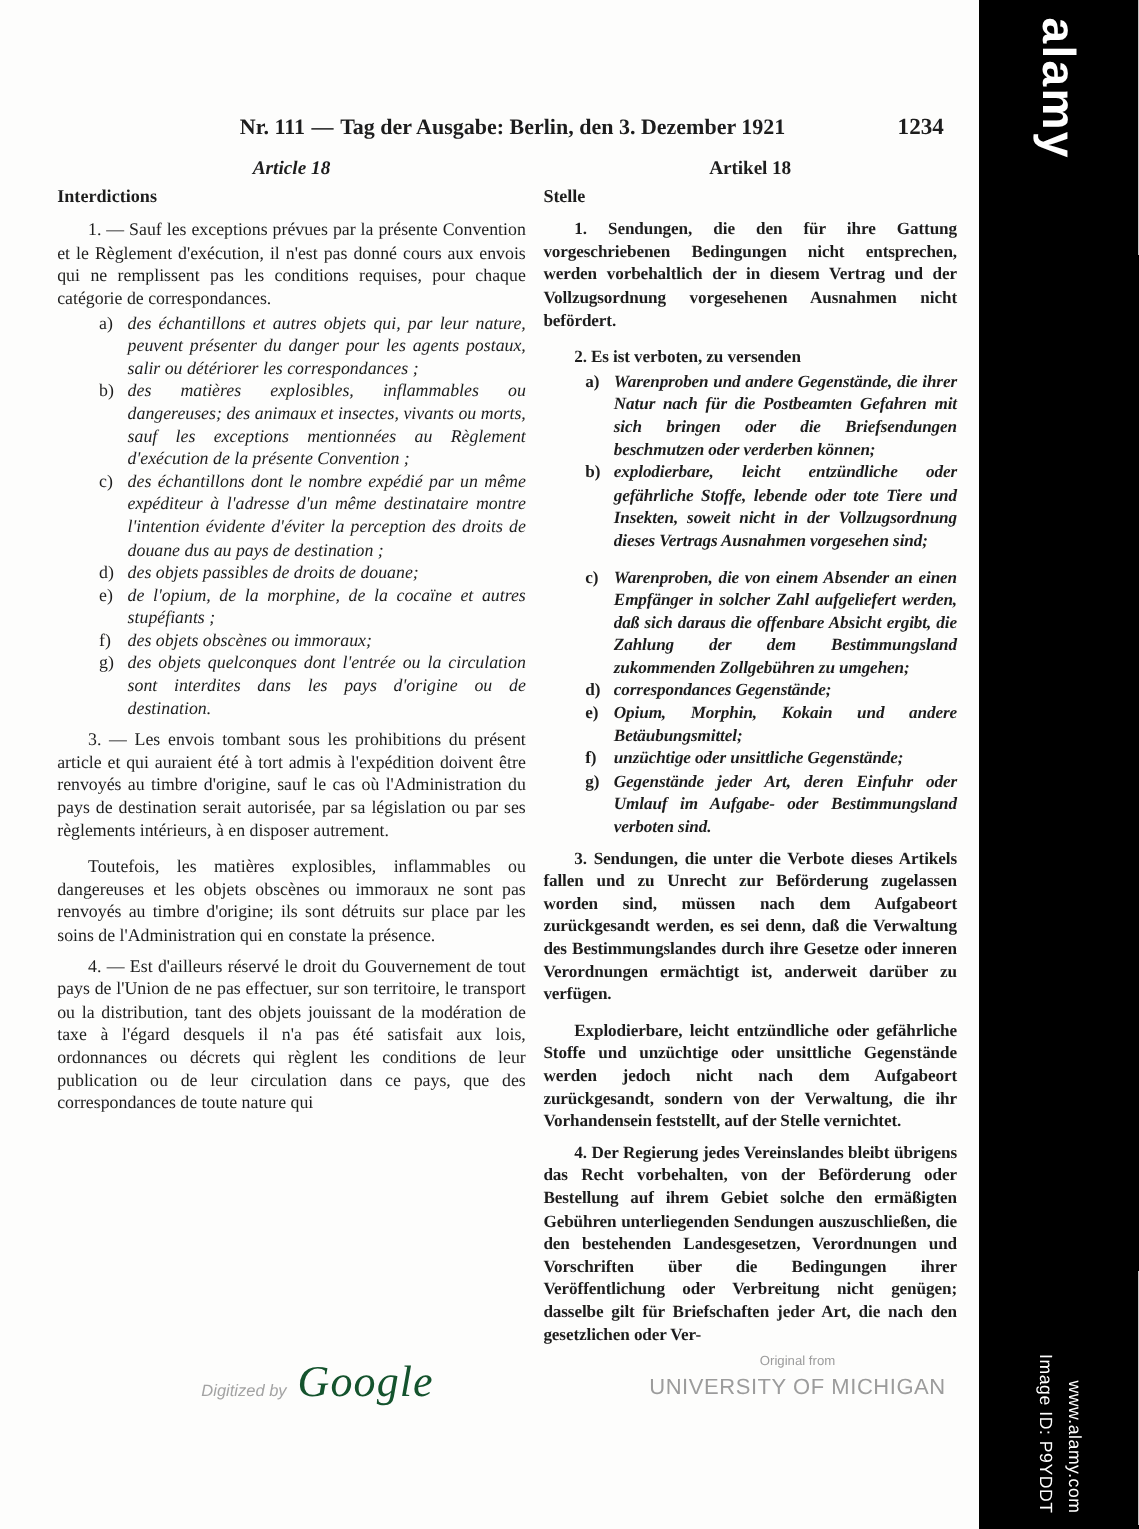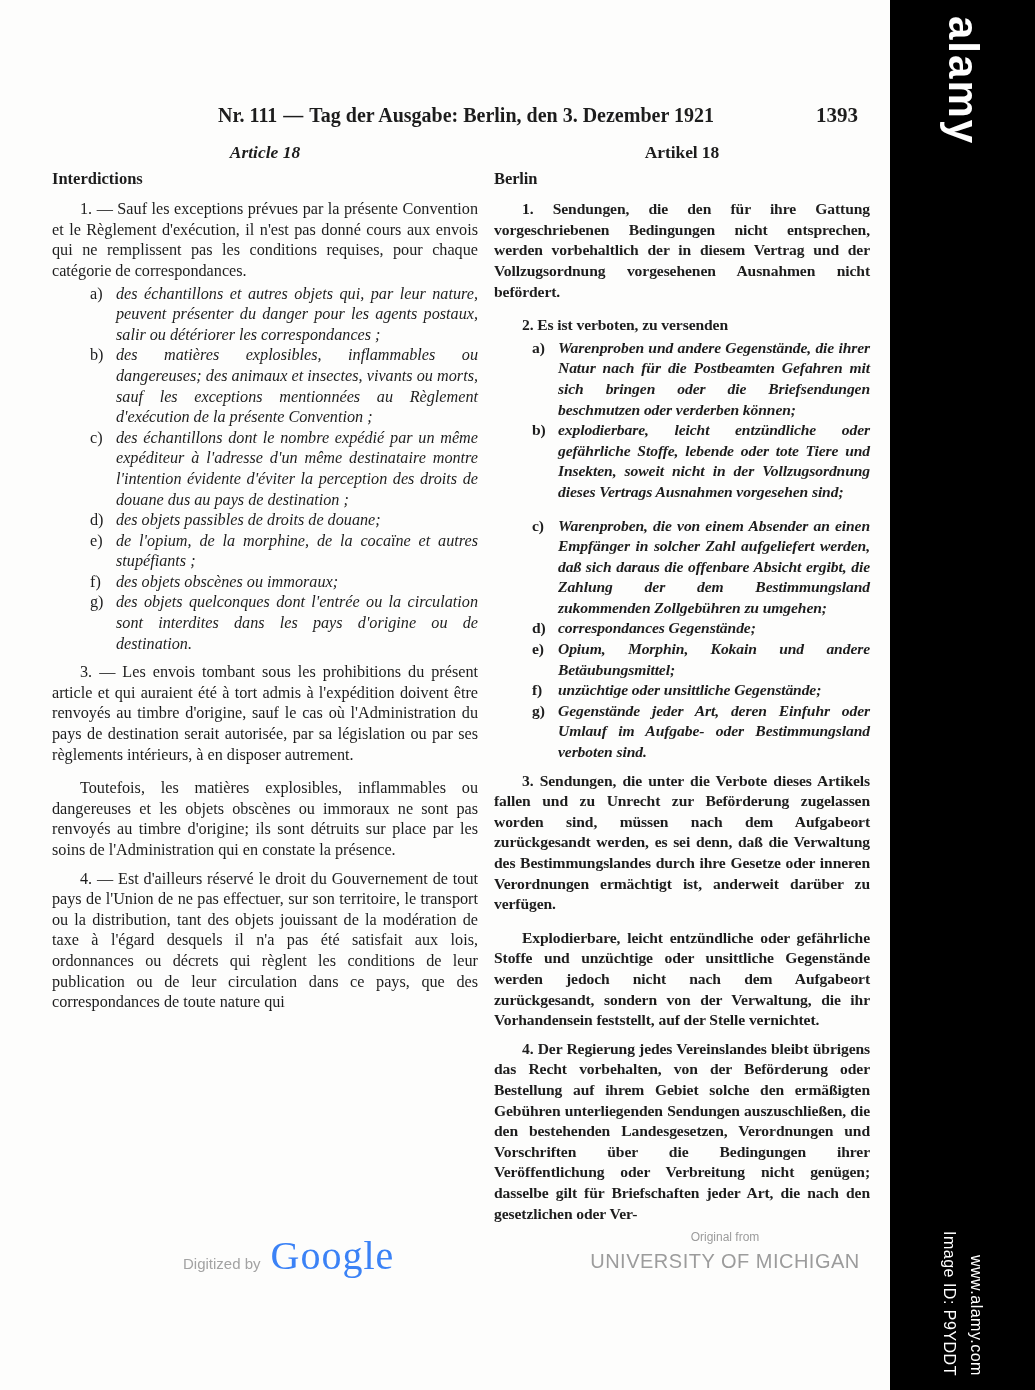--- a/index.html
+++ b/index.html
@@ -28,23 +28,23 @@
   .para { margin-top:8px; text-indent:28px; }
   .gap-top { margin-top:13px; }
 
   .list { margin-top:2px; padding-left:38px; }
   .list-item { display:flex; }
   .list-item .marker { width:26px; flex:0 0 26px; }
   .list-item .item-text { flex:1; text-align:justify;font-style:italic; }
 
   
   .footer-left { position:absolute; top:1232px; left:183px; display:flex;
-                 align-items:baseline; color:#a3a3a3; }
+                 align-items:baseline; color:#a3a3a3;font-style:italic; }
   .digitized { font-family:"Liberation Sans", sans-serif; font-size:15px; margin-right:10px; }
-  .google-logo { font-family:"Liberation Serif", serif; font-size:40px; color:#3b82f6; letter-spacing:1px; }
+  .google-logo { font-family:"Liberation Serif", serif; font-size:40px; color:#14532d; letter-spacing:1px; }
 
   .footer-right { position:absolute; top:1230px; left:585px; width:280px; text-align:center;
                   color:#9c9c9c; font-family:"Liberation Sans", sans-serif; }
   .original-from { font-size:12px; }
   .university { font-size:20px; margin-top:6px; letter-spacing:0.5px; }
 
   
   .strip { position:absolute; top:0; right:0; width:145px; height:1390px; background:#000; }
   .strip-logo { position:absolute; top:16px; left:50%; transform:translateX(-50%);
                 writing-mode:vertical-rl; color:#fff; font-family:"Liberation Sans", sans-serif;
@@ -59,21 +59,21 @@
 <body>
 
 <div class="canvas">
 
   <div class="doc">
 
     <div class="header">
       <div class="header-left">
         <span>Nr. 111</span><span>—</span><span>Tag der Ausgabe: Berlin, den 3. Dezember 1921</span>
       </div>
-      <div class="page-number">1393</div>
+      <div class="page-number">1234</div>
     </div>
 
     <div class="columns">
 
       <div class="col col-fr">
         <div class="art-heading">Article 18</div>
         <div class="sec-heading">Interdictions</div>
         <p class="para">1. — Sauf les exceptions prévues par la présente Convention et le Règlement d'exécution, il n'est pas donné cours aux envois qui ne remplissent pas les conditions requises, pour chaque catégorie de correspondances.</p>
         <div class="list">
           <div class="list-item">
@@ -105,21 +105,21 @@
             <span class="item-text">des objets quelconques dont l'entrée ou la circulation sont interdites dans les pays d'origine ou de destination.</span>
           </div>
         </div>
         <p class="para">3. — Les envois tombant sous les prohibitions du présent article et qui auraient été à tort admis à l'expédition doivent être renvoyés au timbre d'origine, sauf le cas où l'Administration du pays de destination serait autorisée, par sa législation ou par ses règlements intérieurs, à en disposer autrement.</p>
         <p class="para gap-top">Toutefois, les matières explosibles, inflammables ou dangereuses et les objets obscènes ou immoraux ne sont pas renvoyés au timbre d'origine; ils sont détruits sur place par les soins de l'Administration qui en constate la présence.</p>
         <p class="para">4. — Est d'ailleurs réservé le droit du Gouvernement de tout pays de l'Union de ne pas effectuer, sur son territoire, le transport ou la distribution, tant des objets jouissant de la modération de taxe à l'égard desquels il n'a pas été satisfait aux lois, ordonnances ou décrets qui règlent les conditions de leur publication ou de leur circulation dans ce pays, que des correspondances de toute nature qui</p>
       </div>
 
       <div class="col col-de">
         <div class="art-heading">Artikel 18</div>
-        <div class="sec-heading">Berlin</div>
+        <div class="sec-heading">Stelle</div>
         <p class="para">1. Sendungen, die den für ihre Gattung vorgeschriebenen Bedingungen nicht entsprechen, werden vorbehaltlich der in diesem Vertrag und der Vollzugsordnung vorgesehenen Ausnahmen nicht befördert.</p>
         <p class="para gap-top">2. Es ist verboten, zu versenden</p>
         <div class="list">
           <div class="list-item">
             <span class="marker">a)</span>
             <span class="item-text">Warenproben und andere Gegenstände, die ihrer Natur nach für die Postbeamten Gefahren mit sich bringen oder die Briefsendungen beschmutzen oder verderben können;</span>
           </div>
           <div class="list-item">
             <span class="marker">b)</span>
             <span class="item-text">explodierbare, leicht entzündliche oder gefährliche Stoffe, lebende oder tote Tiere und Insekten, soweit nicht in der Vollzugsordnung dieses Vertrags Ausnahmen vorgesehen sind;</span>

